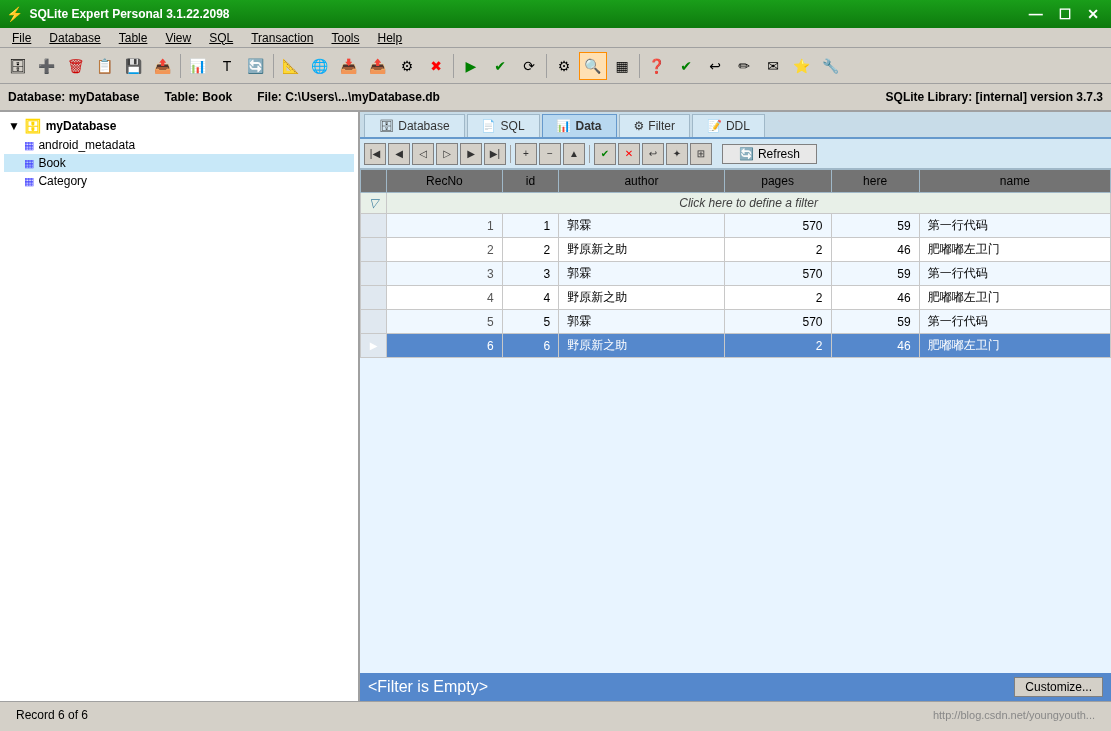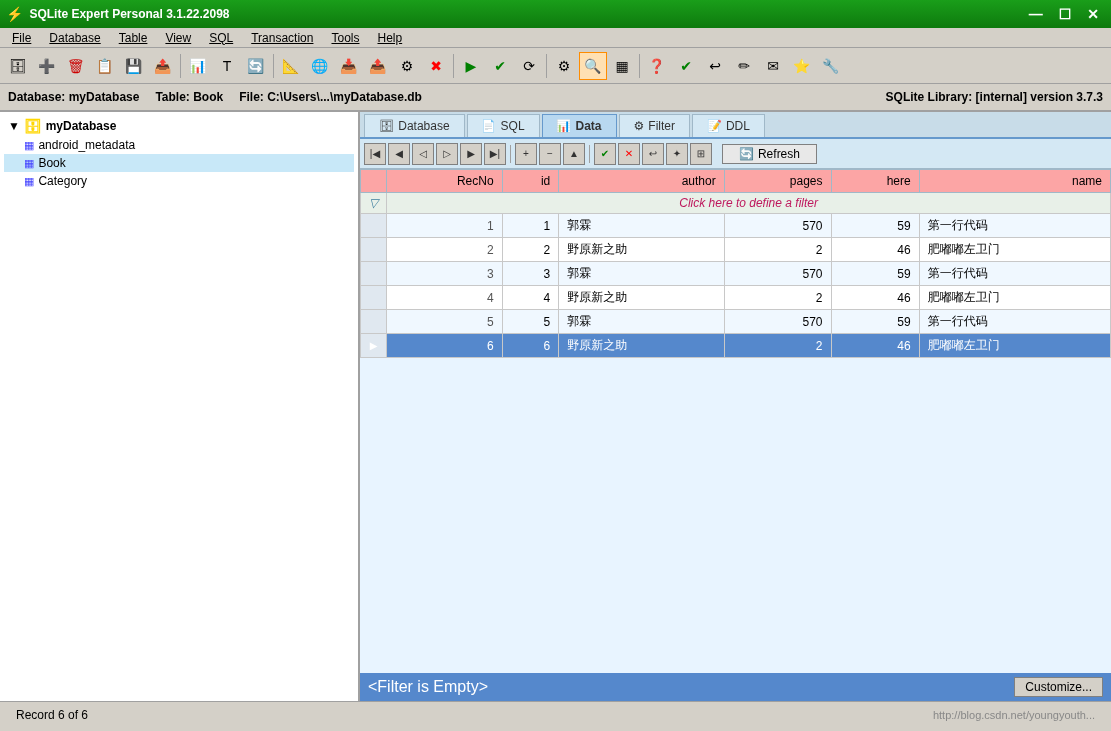--- a/index.html
+++ b/index.html
@@ -59,21 +59,21 @@
       background: #d4d0c8;
       display: flex;
       align-items: center;
       padding: 2px 8px;
       border-bottom: 2px solid #a0a0a0;
       height: 28px;
       justify-content: space-between;
       font-size: 12px;
       font-weight: bold;
     }
-    .info-bar-left { display: flex; gap: 16px; }
+    .info-bar-left { display: flex; gap: 25px; }
 
     
     .main-layout {
       display: flex;
       height: calc(731px - 28px - 24px - 36px - 28px - 26px);
     }
 
     
     .left-panel {
       width: 360px;
@@ -141,24 +141,24 @@
       font-size: 12px;
       display: flex; align-items: center; gap: 4px;
       margin-left: 8px;
     }
     .data-grid {
       width: 100%;
       border-collapse: collapse;
       font-size: 12px;
     }
     .data-grid th {
-      background: #fca5a5;
+      background: #737373;
       border: 1px solid #a0b8c8;
       padding: 4px 8px;
-      text-align: right;
+      text-align: center;
       font-weight: normal;
       position: sticky; top: 0;
     }
     .data-grid td {
       border: 1px solid #c8c8c8;
       padding: 3px 8px;
       background: white;
     }
     .data-grid tr:nth-child(even) td { background: #f0f8ff; }
     .data-grid .filter-row td {
@@ -379,21 +379,21 @@
               <th>id</th>
               <th>author</th>
               <th>pages</th>
               <th>here</th>
               <th>name</th>
             </tr>
           </thead>
           <tbody id="grid-body">
             <tr class="filter-row">
               <td>▽</td>
-              <td colspan="6" style="color:#be185d; text-align:center; font-style:italic;">Click here to define a filter</td>
+              <td colspan="6" style="color:#404040; text-align:center; font-style:italic;">Click here to define a filter</td>
             </tr>
           <tr>
                 <td class="row-marker"></td>
                 <td class="rec-no-col">1</td>
                 <td class="num-col">1</td>
                 <td>郭霖</td>
                 <td class="num-col">570</td>
                 <td class="num-col">59</td>
                 <td>第一行代码</td>
               </tr>

